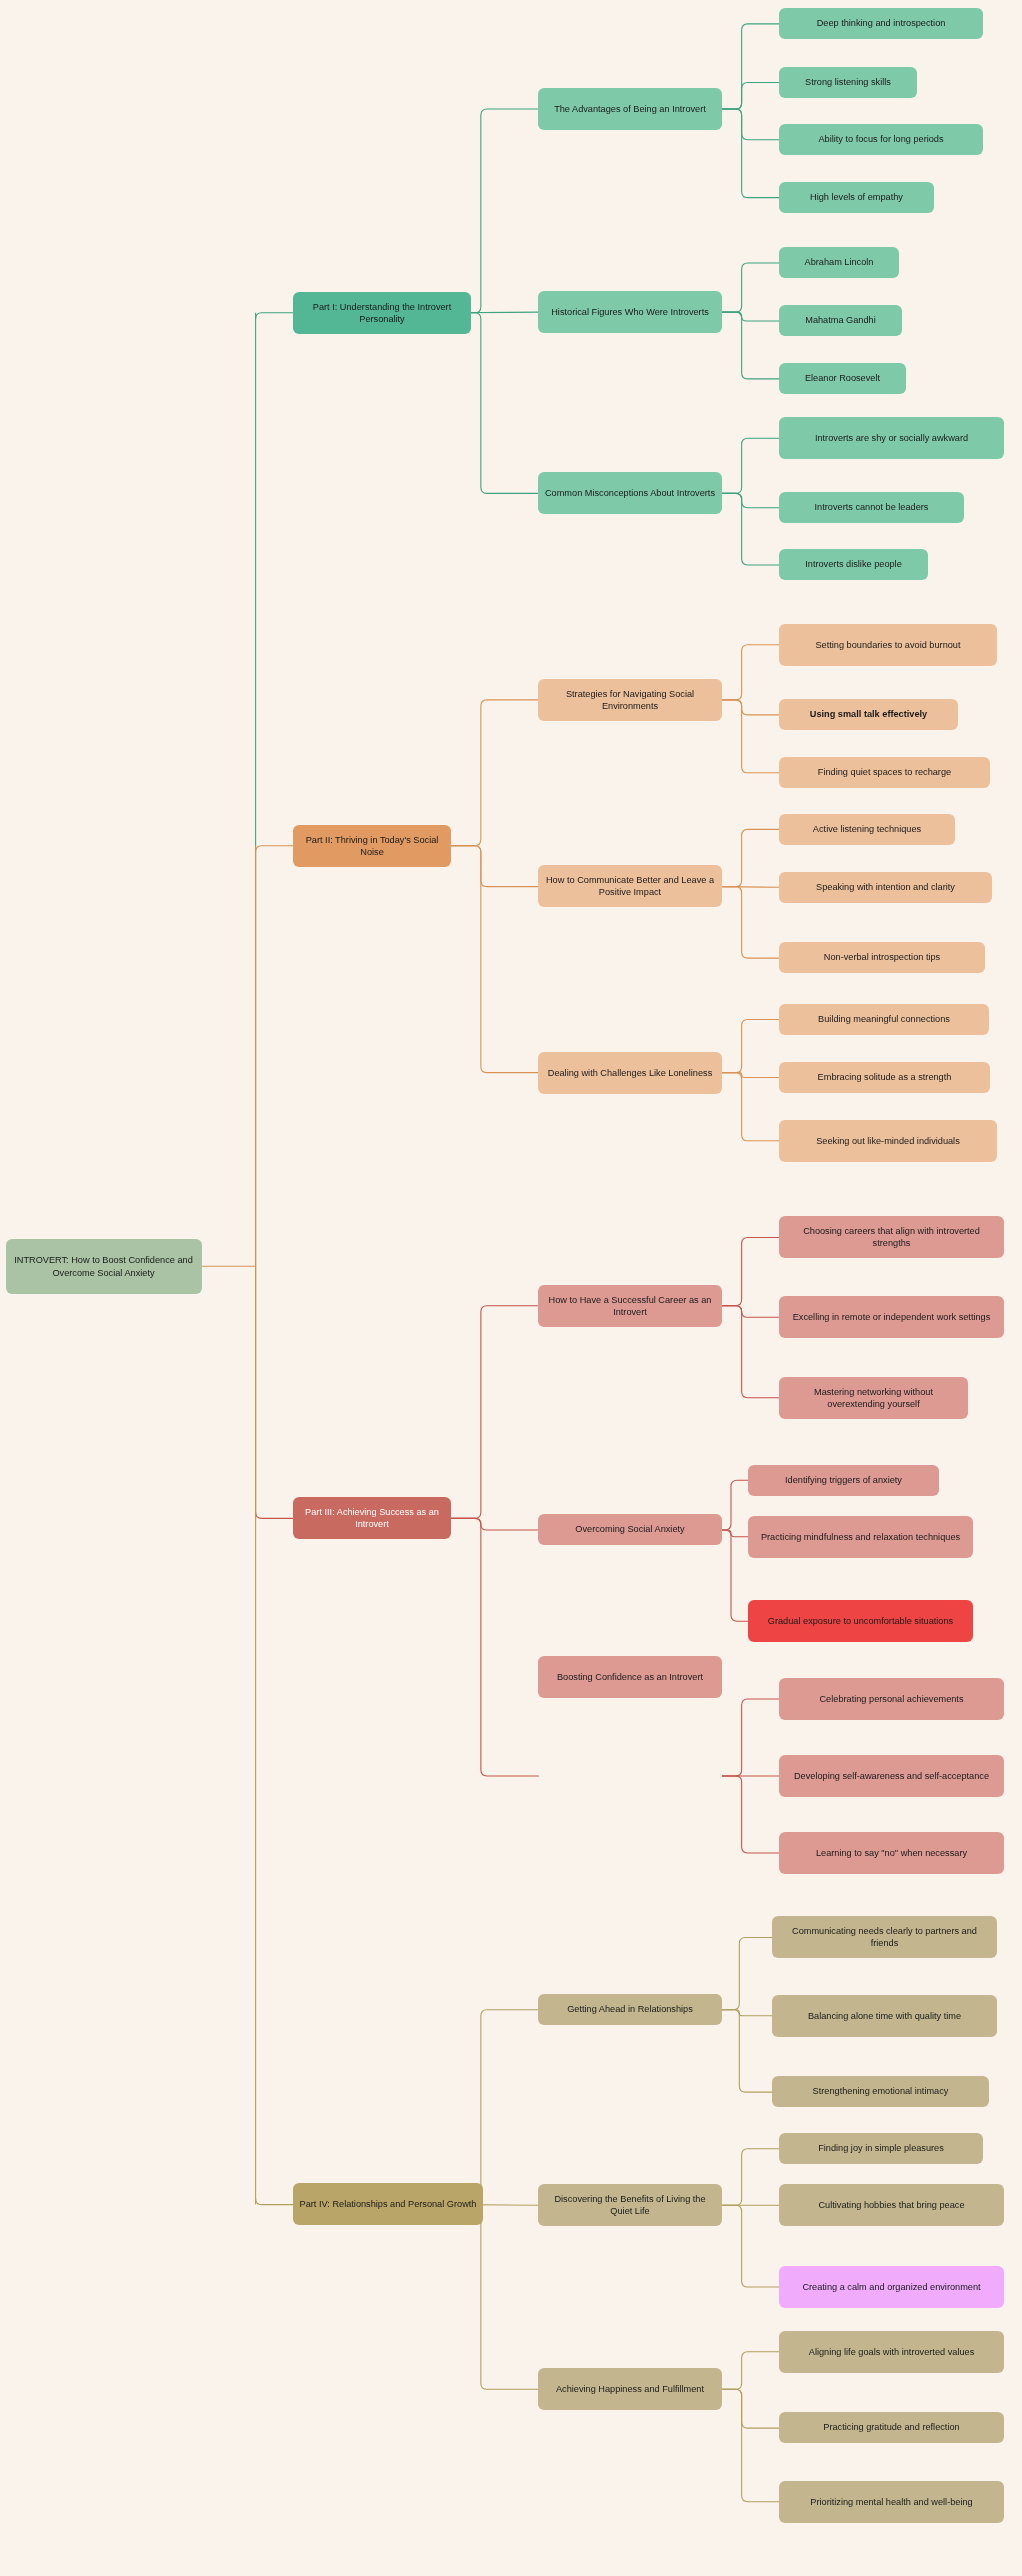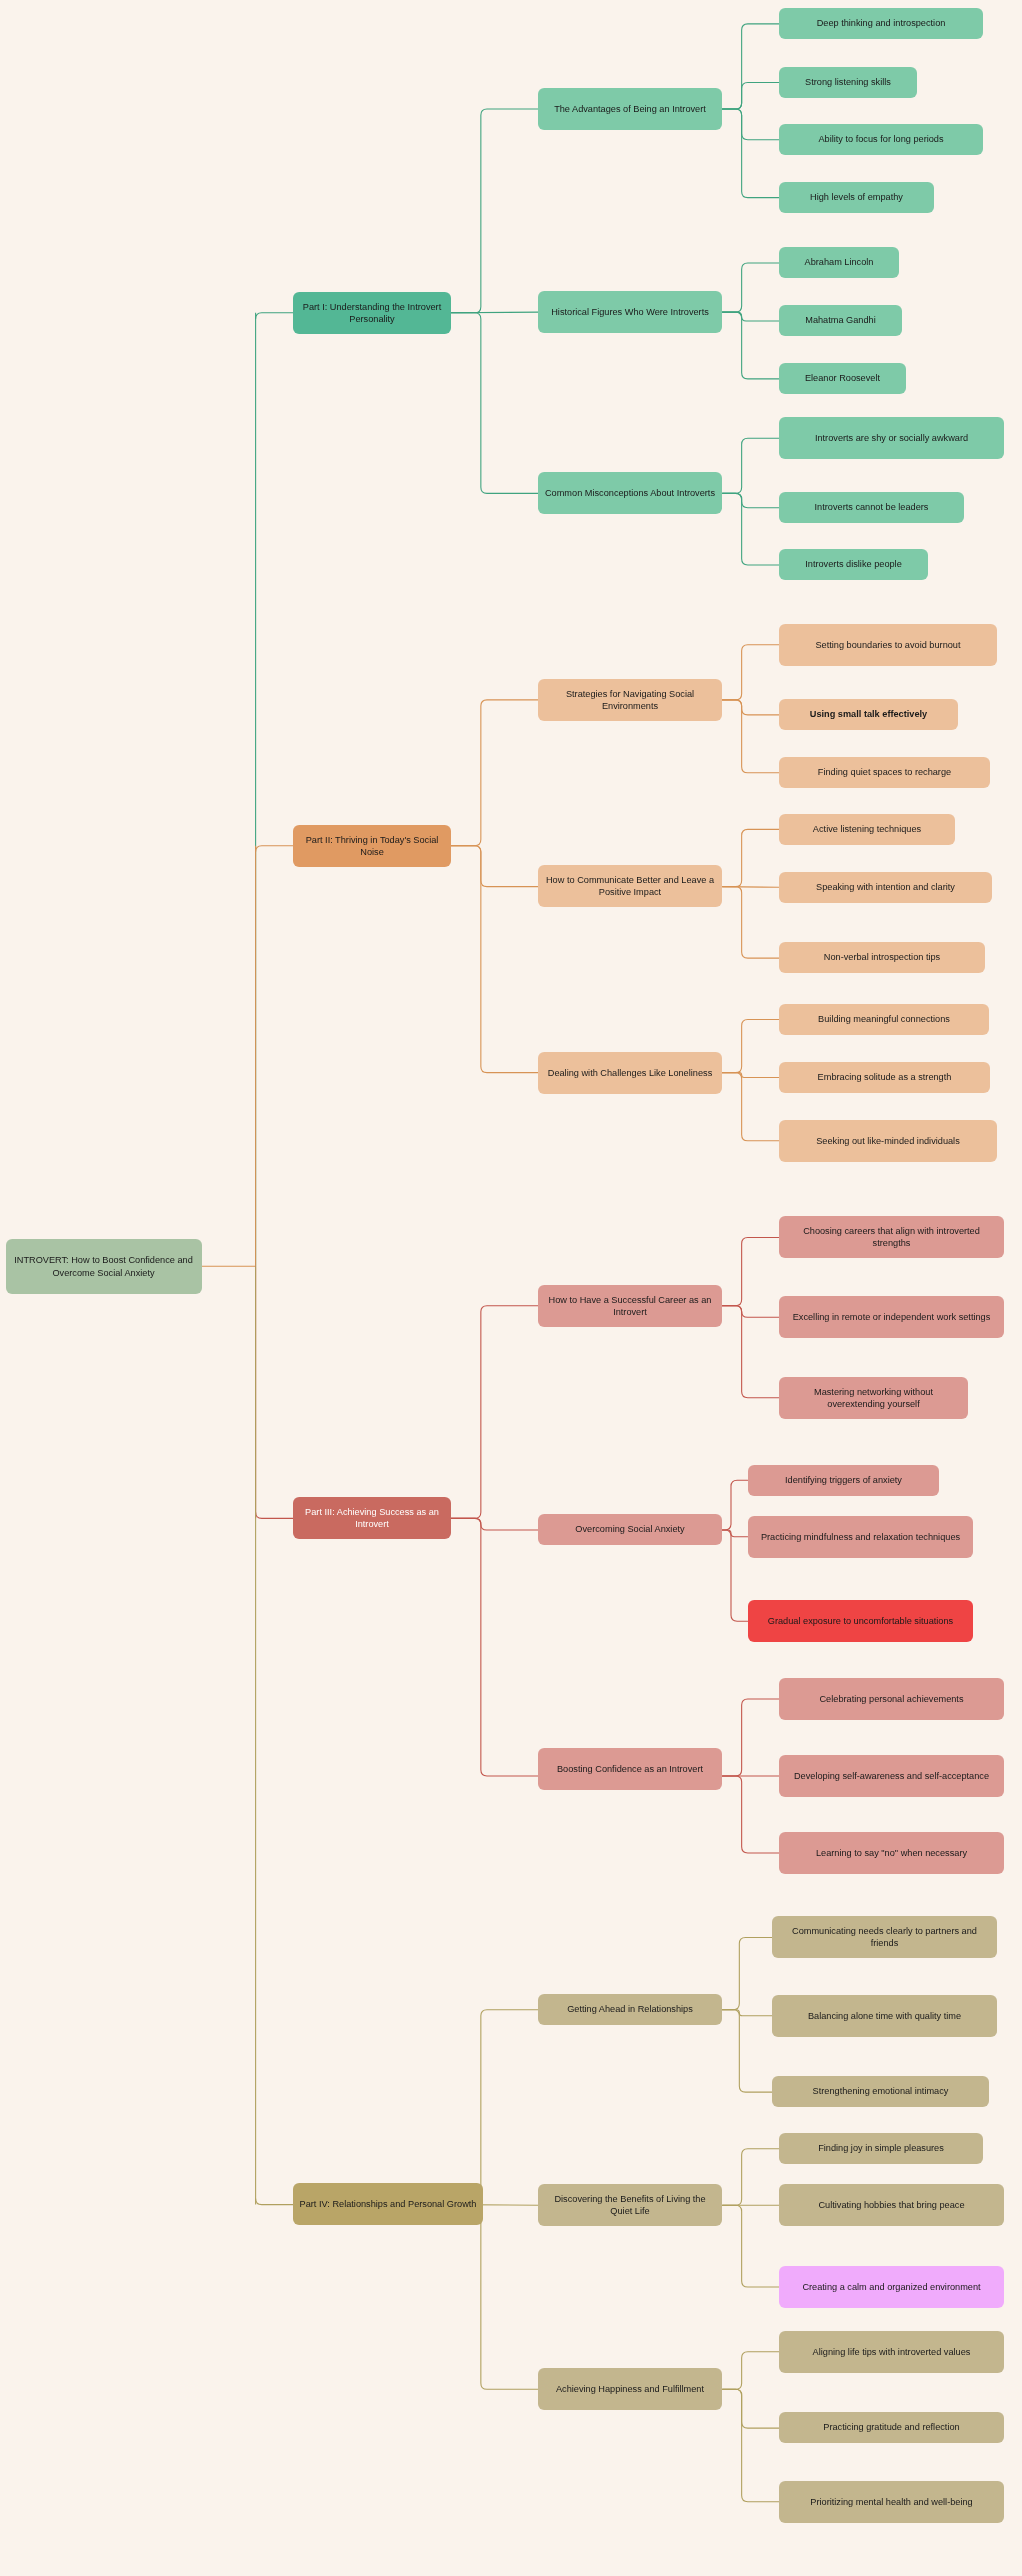--- a/index.html
+++ b/index.html
@@ -89,21 +89,21 @@
       <path d="M 1060 3236 L 1079.22 3236 Q 1088.22 3236 1088.22 3245 L 1088.22 3347 Q 1088.22 3356 1097.22 3356 L 1143 3356" fill="none" stroke="#b0a05f" stroke-width="1.6" stroke-linecap="round"></path>
       <path d="M 662 3235 L 696.52 3235 Q 705.52 3235 705.52 3244 L 705.52 3497 Q 705.52 3506 714.52 3506 L 790 3506" fill="none" stroke="#b0a05f" stroke-width="1.6" stroke-linecap="round"></path>
       <path d="M 1060 3506 L 1079.22 3506 Q 1088.22 3506 1088.22 3497 L 1088.22 3460 Q 1088.22 3451 1097.22 3451 L 1143 3451" fill="none" stroke="#b0a05f" stroke-width="1.6" stroke-linecap="round"></path>
       <path d="M 1060 3506 L 1079.22 3506 Q 1088.22 3506 1088.22 3515 L 1088.22 3554 Q 1088.22 3563 1097.22 3563 L 1143 3563" fill="none" stroke="#b0a05f" stroke-width="1.6" stroke-linecap="round"></path>
       <path d="M 1060 3506 L 1079.22 3506 Q 1088.22 3506 1088.22 3515 L 1088.22 3662 Q 1088.22 3671 1097.22 3671 L 1143 3671" fill="none" stroke="#b0a05f" stroke-width="1.6" stroke-linecap="round"></path>
     </svg>
   <div id="nodes">
       <div class="node root" style="left: 5.5px; top: 1239px; width: 196px; height: 55px; background: rgb(169, 195, 164); color: rgb(26, 26, 26);">
         <span>INTROVERT: How to Boost Confidence and Overcome Social Anxiety</span>
       </div>
-      <div class="node l1" style="left: 293px; top: 292px; width: 158px; height: 42px; background: rgb(83, 183, 149); color: rgb(26, 26, 26); align-items: center;">
+      <div class="node l1" style="left: 293px; top: 292px; width: 178px; height: 42px; background: rgb(83, 183, 149); color: rgb(26, 26, 26); align-items: center;">
         <span>Part I: Understanding the Introvert Personality</span>
       </div>
       <div class="node l2" style="left: 538px; top: 88px; width: 184px; height: 42px; background: rgb(126, 202, 168); color: rgb(26, 26, 26);">
         <span>The Advantages of Being an Introvert</span>
       </div>
       <div class="node l3" style="left: 779px; top: 8.2px; width: 204px; height: 31px; background: rgb(126, 202, 168); color: rgb(26, 26, 26);">
         <span>Deep thinking and introspection</span>
       </div>
       <div class="node l3" style="left: 779px; top: 67px; width: 138px; height: 31px; background: rgb(126, 202, 168); color: rgb(26, 26, 26);">
         <span>Strong listening skills</span>
@@ -197,21 +197,21 @@
       </div>
       <div class="node l3" style="left: 748px; top: 1465px; width: 191px; height: 31px; background: rgb(220, 154, 147); color: rgb(26, 26, 26);">
         <span>Identifying triggers of anxiety</span>
       </div>
       <div class="node l3" style="left: 748px; top: 1516px; width: 225px; height: 42px; background: rgb(220, 154, 147); color: rgb(26, 26, 26);">
         <span>Practicing mindfulness and relaxation techniques</span>
       </div>
       <div class="node l3" style="left: 748px; top: 1600px; width: 225px; height: 42px; background: #ef4444; color: rgb(26, 26, 26);">
         <span>Gradual exposure to uncomfortable situations</span>
       </div>
-      <div class="node l2" style="left: 538px; top: 1748px; width: 184px; height: 42px; background: rgb(220, 154, 147); color: rgb(26, 26, 26);">
+      <div class="node l2" style="left: 538px; top: 1656px; width: 184px; height: 42px; background: rgb(220, 154, 147); color: rgb(26, 26, 26);">
         <span>Boosting Confidence as an Introvert</span>
       </div>
       <div class="node l3" style="left: 779px; top: 1678px; width: 225px; height: 42px; background: rgb(220, 154, 147); color: rgb(26, 26, 26);">
         <span>Celebrating personal achievements</span>
       </div>
       <div class="node l3" style="left: 779px; top: 1755px; width: 225px; height: 42px; background: rgb(220, 154, 147); color: rgb(26, 26, 26);">
         <span>Developing self-awareness and self-acceptance</span>
       </div>
       <div class="node l3" style="left: 779px; top: 1832px; width: 225px; height: 42px; background: rgb(220, 154, 147); color: rgb(26, 26, 26);">
         <span>Learning to say "no" when necessary</span>
@@ -240,21 +240,21 @@
       <div class="node l3" style="left: 779px; top: 2184px; width: 225px; height: 42px; background: rgb(195, 182, 142); color: rgb(26, 26, 26);">
         <span>Cultivating hobbies that bring peace</span>
       </div>
       <div class="node l3" style="left: 779px; top: 2266px; width: 225px; height: 42px; background: #f0abfc; color: rgb(26, 26, 26);">
         <span>Creating a calm and organized environment</span>
       </div>
       <div class="node l2" style="left: 538px; top: 2368px; width: 184px; height: 42px; background: rgb(195, 182, 142); color: rgb(26, 26, 26);">
         <span>Achieving Happiness and Fulfillment</span>
       </div>
       <div class="node l3" style="left: 779px; top: 2331px; width: 225px; height: 42px; background: rgb(195, 182, 142); color: rgb(26, 26, 26);">
-        <span>Aligning life tips with introverted values</span>
+        <span>Aligning life goals with introverted values</span>
       </div>
       <div class="node l3" style="left: 779px; top: 2412px; width: 225px; height: 31px; background: rgb(195, 182, 142); color: rgb(26, 26, 26);">
         <span>Practicing gratitude and reflection</span>
       </div>
       <div class="node l3" style="left: 779px; top: 2481px; width: 225px; height: 42px; background: rgb(195, 182, 142); color: rgb(26, 26, 26);">
         <span>Prioritizing mental health and well-being</span>
       </div>
     </div>
 </div>
 

